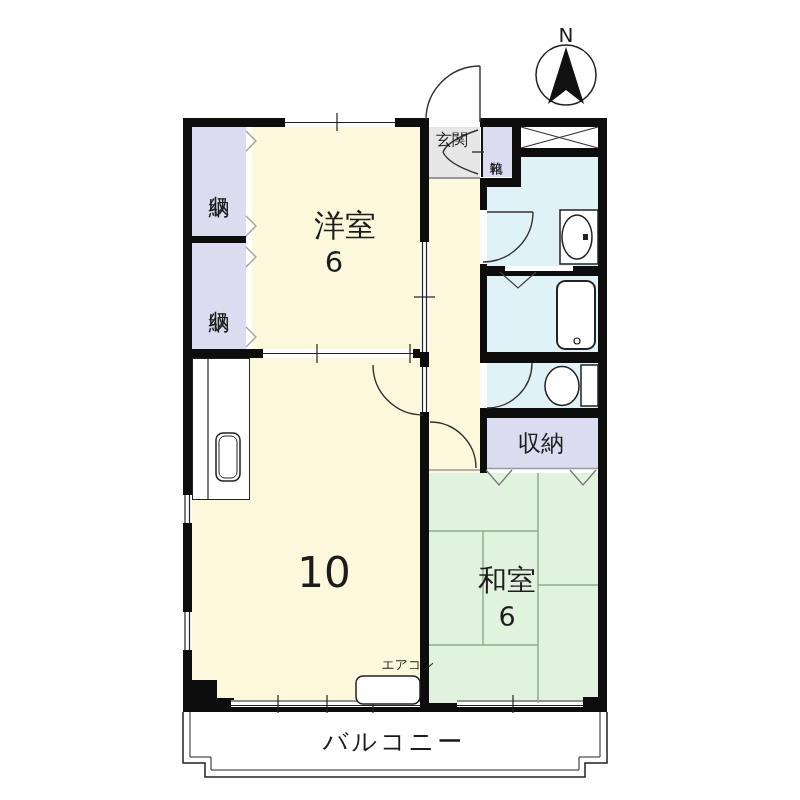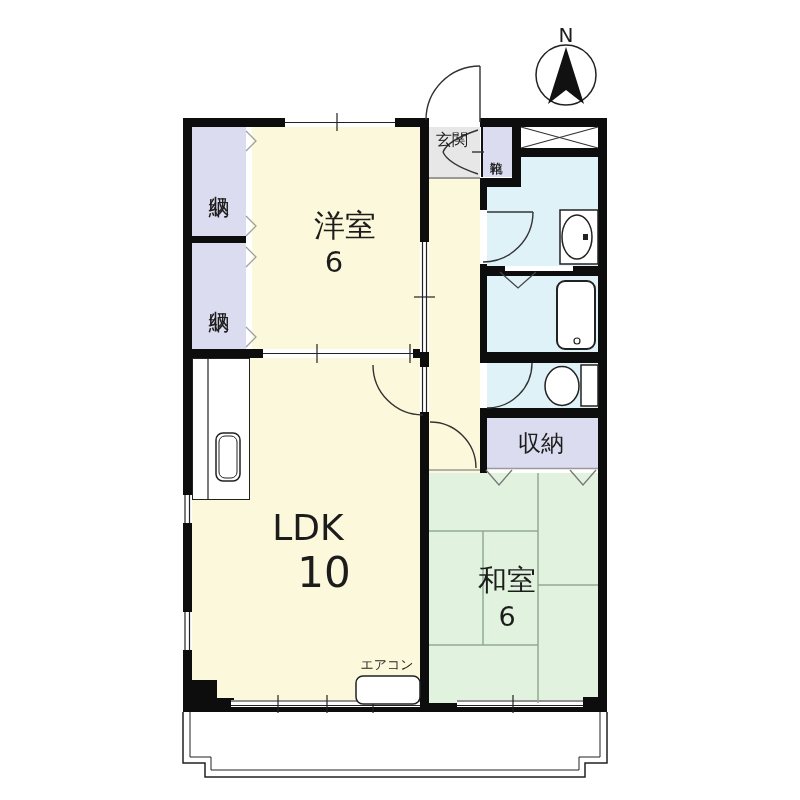--- a/index.html
+++ b/index.html
@@ -168,21 +168,21 @@
   <div class="lbl vert" style="left:219px;top:296px;font-size:21px;">収納</div>
 
   <div class="lbl" style="left:345px;top:225px;font-size:31px;">洋室</div>
   <div class="lbl" style="left:334px;top:262px;font-size:29px;">6</div>
 
   <div class="lbl" style="left:452px;top:140px;font-size:16px;">玄関</div>
   <div class="lbl vert" style="left:496px;top:152px;font-size:13px;letter-spacing:0;">靴箱</div>
 
   <div class="lbl" style="left:541px;top:443px;font-size:23px;">収納</div>
 
-  <div class="lbl" style="left:308px;top:528px;font-size:36px;">LDK</div>
   <div class="lbl" style="left:324px;top:573px;font-size:42px;">10</div>
 
   <div class="lbl" style="left:507px;top:580px;font-size:29px;">和室</div>
   <div class="lbl" style="left:507px;top:617px;font-size:27px;">6</div>
 
-  <div class="lbl" style="left:387px;top:665px;font-size:13px;text-align:right;">エアコン</div>
+  <div class="lbl" style="left:408px;top:665px;font-size:13px;text-align:right;">エアコン</div>
 
+  <div class="lbl" style="left:394px;top:742px;font-size:25px;letter-spacing:3px;">バルコニー</div>
 </div>
 
 </body></html>

